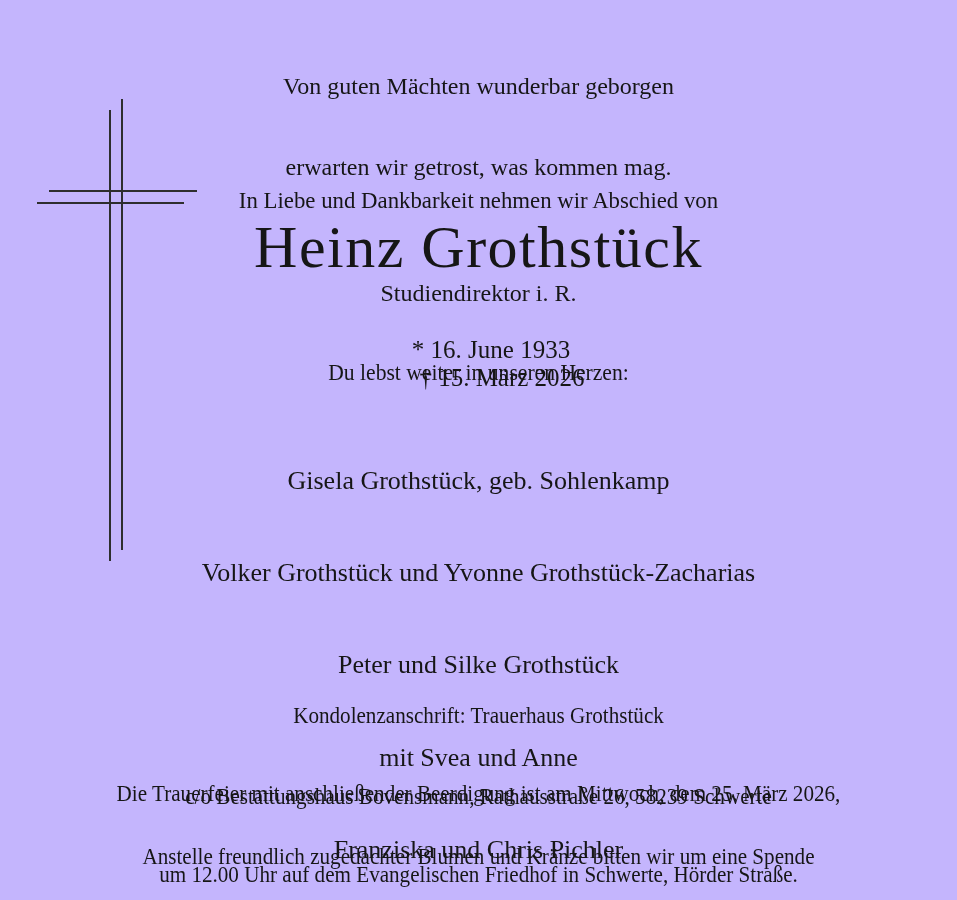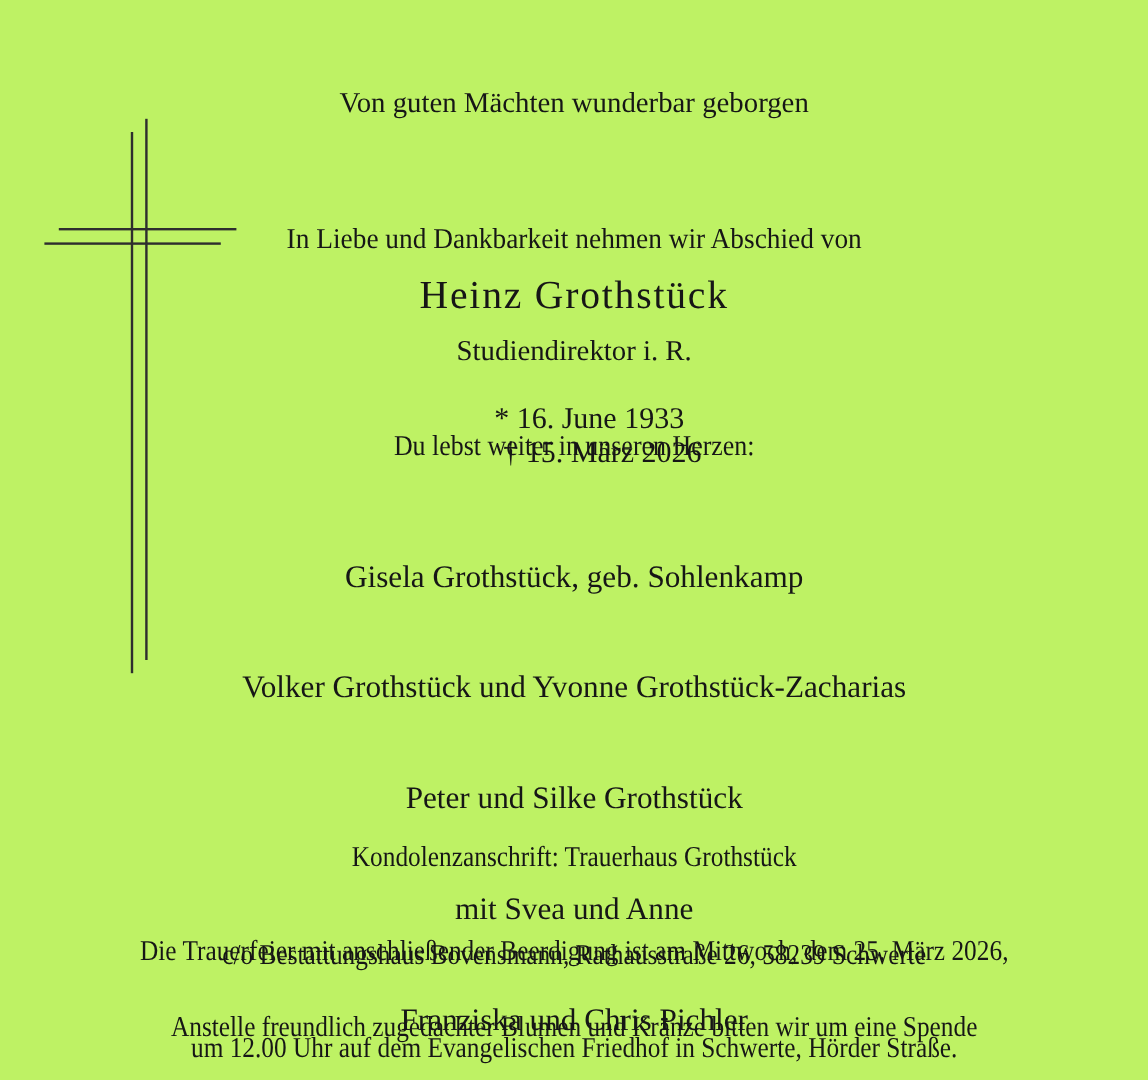--- a/index.html
+++ b/index.html
@@ -4,21 +4,21 @@
 <style>
   html, body {
     margin: 0;
     padding: 0;
     background: #ffffff;
   }
   .notice {
     position: relative;
     width: 957px;
     height: 900px;
-    background: #bef264;
+    background: #c4b5fd;
     color: #161616;
     font-family: "Liberation Serif", "DejaVu Serif", serif;
     overflow: hidden;
   }
   .block {
     position: absolute;
     left: 0;
     width: 100%;
     text-align: center;
     white-space: pre;
@@ -47,21 +47,21 @@
   
   .intro {
     top: 187px;
     font-size: 24px;
     line-height: 27px;
     transform: scaleX(0.95);
     transform-origin: 50% 0;
   }
   .name {
     top: 220px;
-    font-size: 33px;
+    font-size: 60px;
     line-height: 54px;
     letter-spacing: 1.5px;
   }
   .title {
     top: 281px;
     font-size: 24px;
     line-height: 25px;
   }
   .dates {
     top: 308px;
@@ -114,20 +114,21 @@
 
   <svg class="cross-svg" width="260" height="600" viewBox="0 0 260 600" aria-hidden="true">
     <rect x="109" y="110" width="2" height="451" fill="#2e2e2e"></rect>
     <rect x="121" y="99" width="2" height="451" fill="#2e2e2e"></rect>
     <rect x="49" y="190" width="148" height="2" fill="#2e2e2e"></rect>
     <rect x="37" y="202" width="147" height="2" fill="#2e2e2e"></rect>
   </svg>
 
   <div class="block poem">
     <span class="line">Von guten Mächten wunderbar geborgen</span>
+    <span class="line">erwarten wir getrost, was kommen mag.</span>
   </div>
 
   <div class="block intro">In Liebe und Dankbarkeit nehmen wir Abschied von</div>
 
   <div class="block name">Heinz Grothstück</div>
   <div class="block title">Studiendirektor i. R.</div>
   <div class="block dates">
     <span class="birth-date">* 16. June 1933</span>
     <span class="death-date">† 15. März 2026</span>
   </div>

